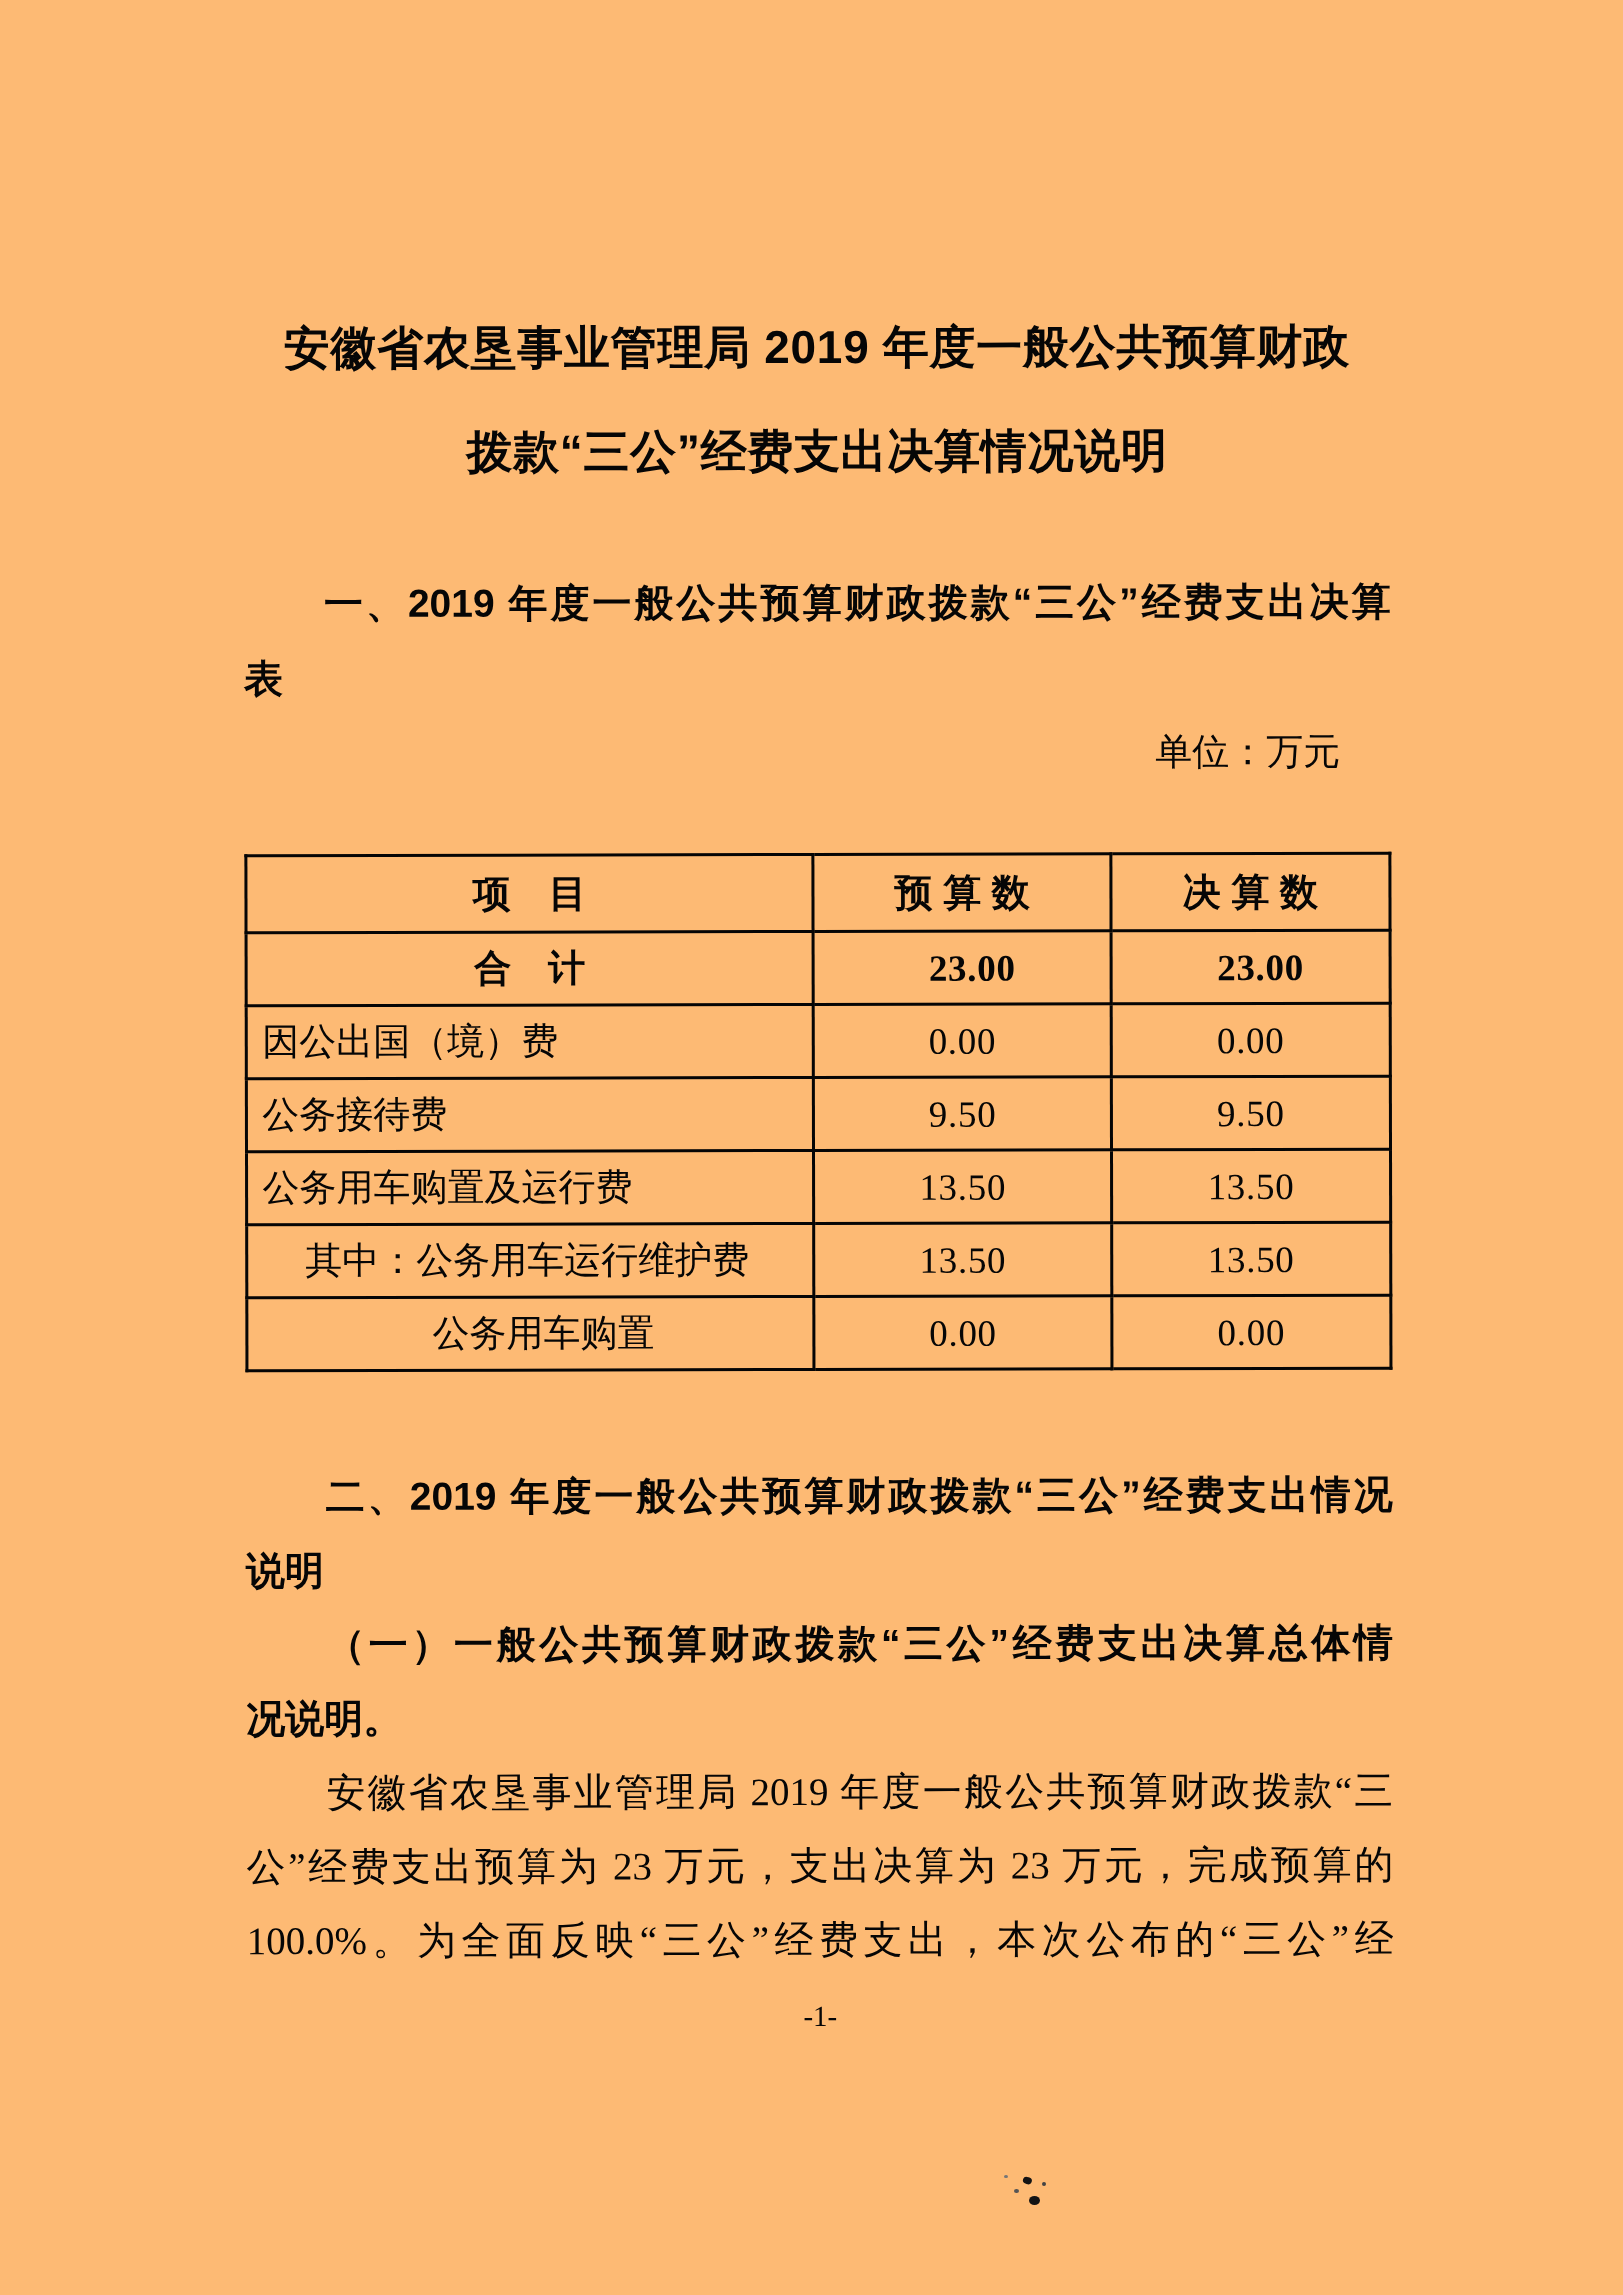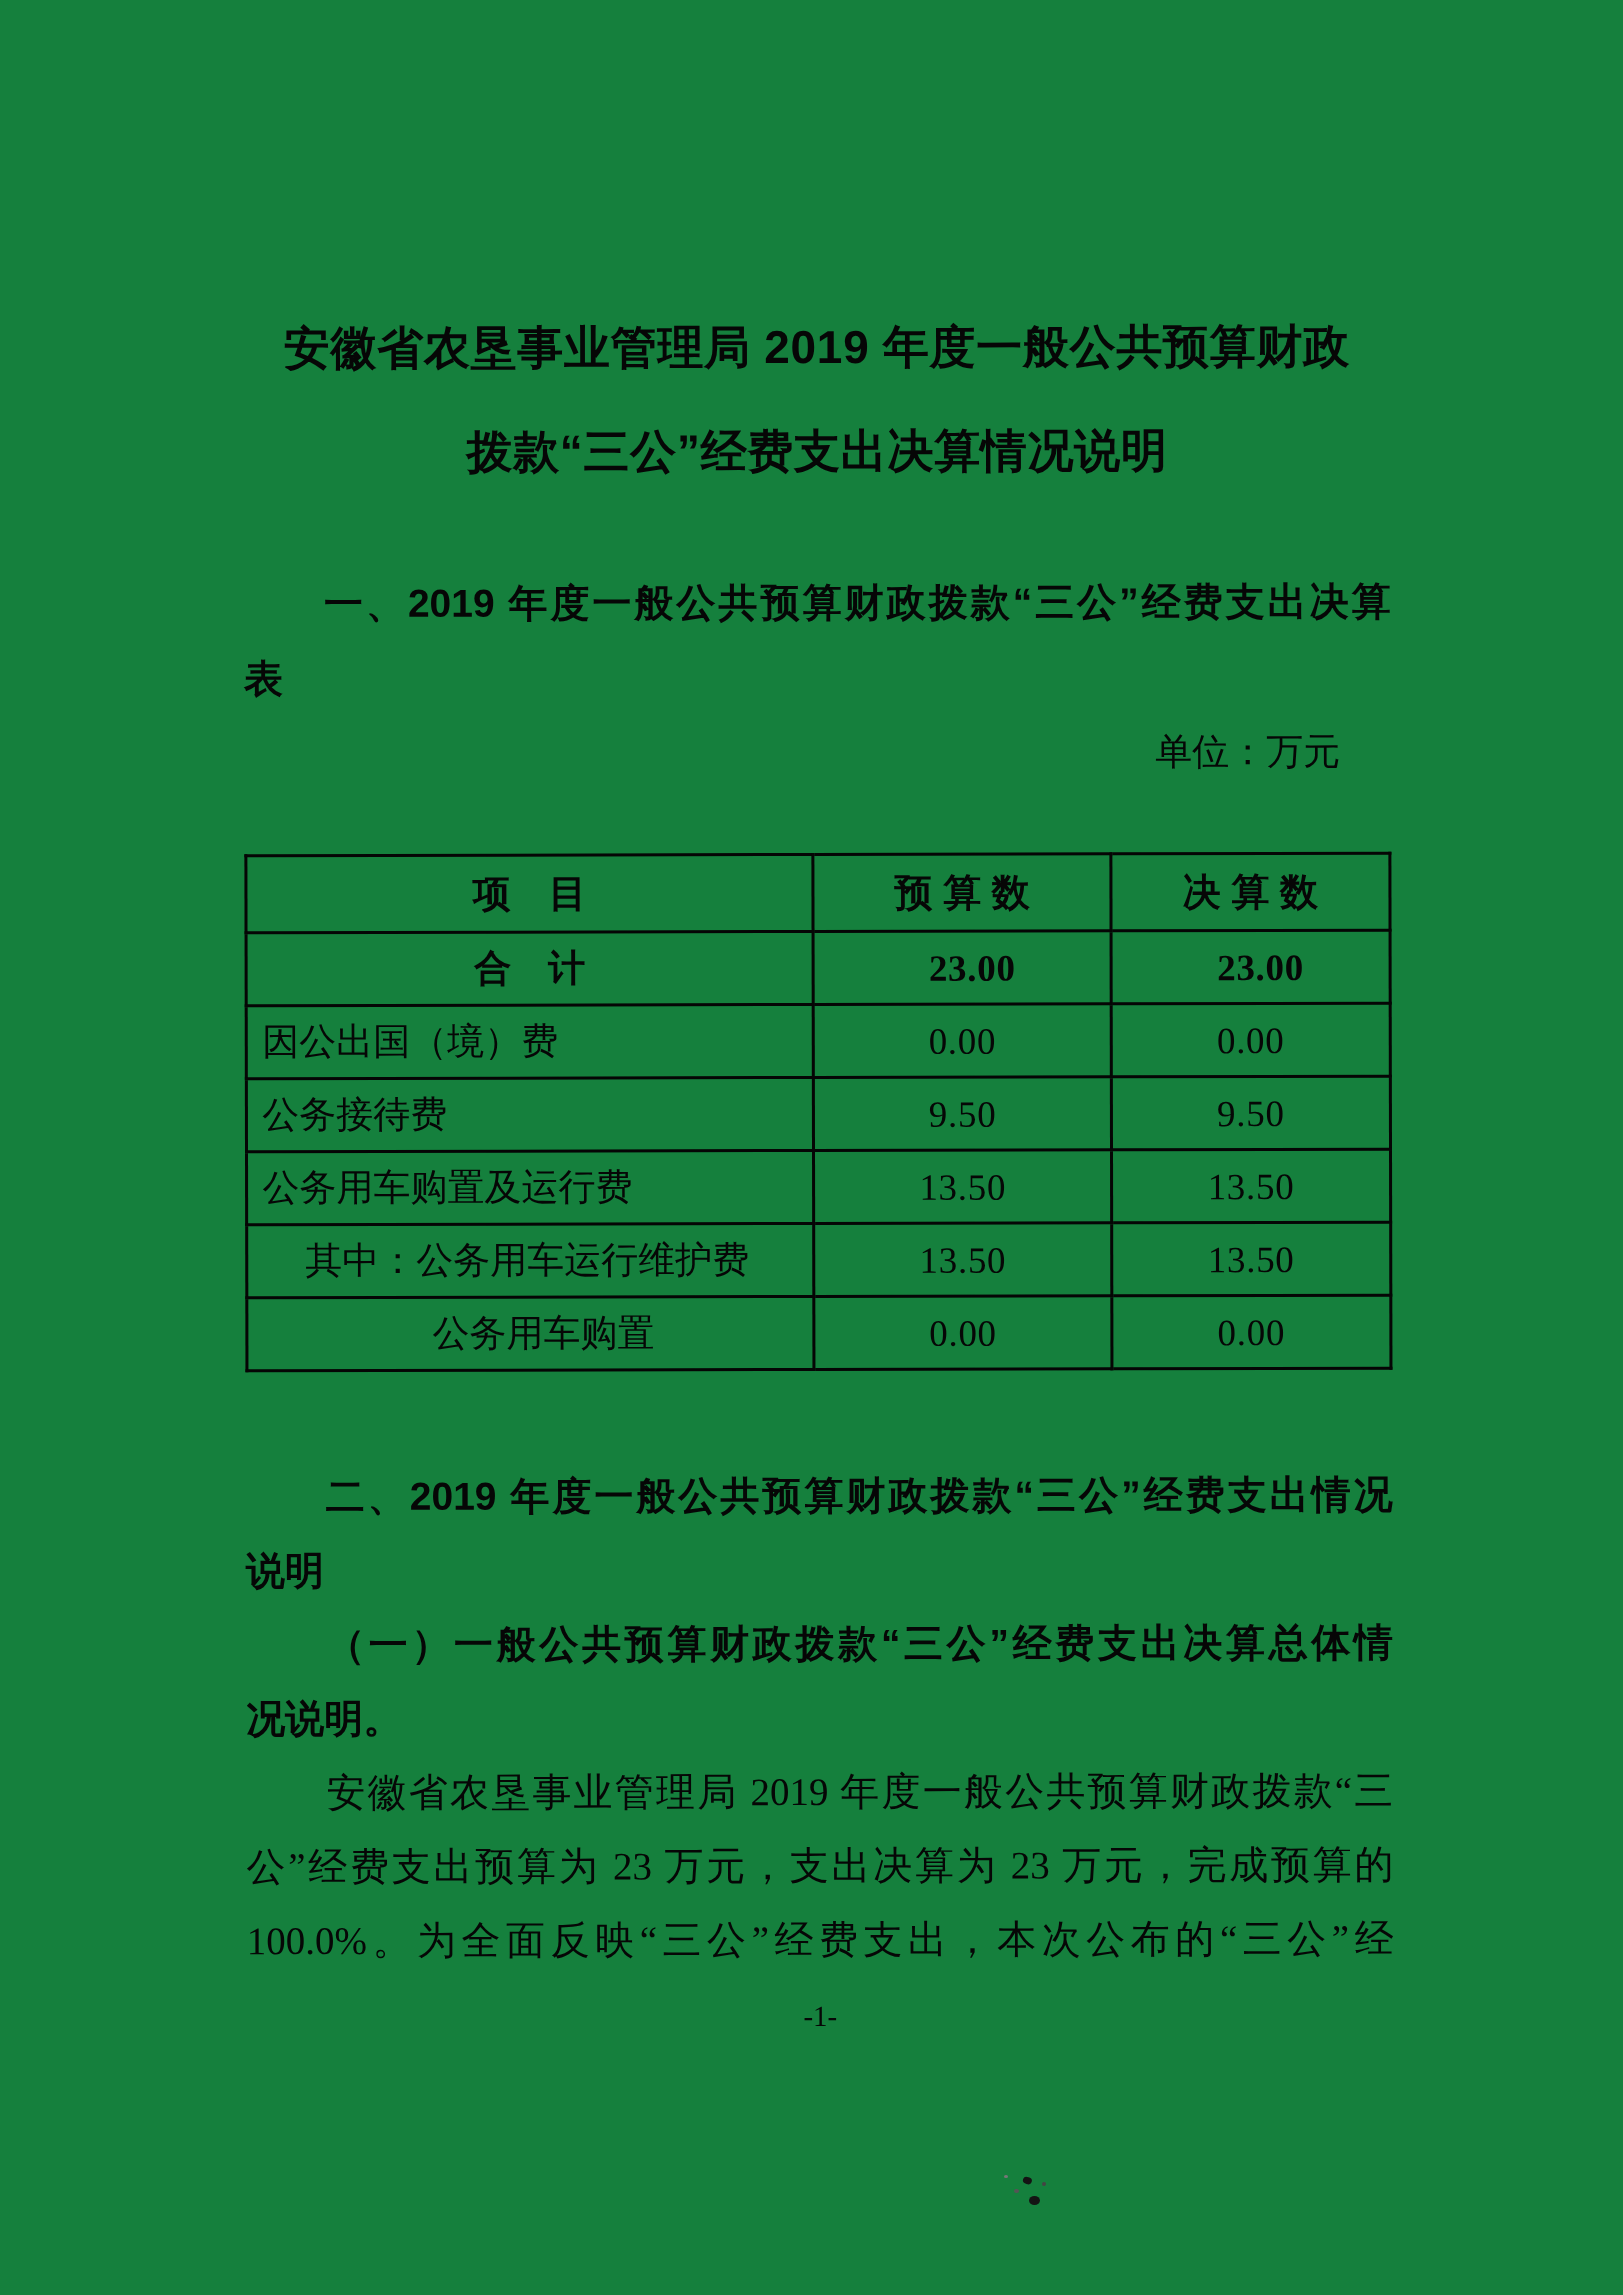--- a/index.html
+++ b/index.html
@@ -1,21 +1,21 @@
 <!DOCTYPE html>
 <html style="font-size:10.4px"><head>
 <meta charset="utf-8">
 <style>
   * { margin: 0; padding: 0; box-sizing: border-box; }
   html, body { background: #e8e8e8; }
   .page {
     position: relative;
     width: 1624px;
     height: 2295px;
-    background: #15803d;
+    background: #fdba74;
     color: #060606;
     font-family: "Liberation Serif", serif;
     overflow: hidden;
   }
   .content {
     position: absolute;
     left: 0; top: 0; right: 0; bottom: 0;
     padding: 295px 232px 0 245px;
     transform: rotate(-0.12deg);
   }

